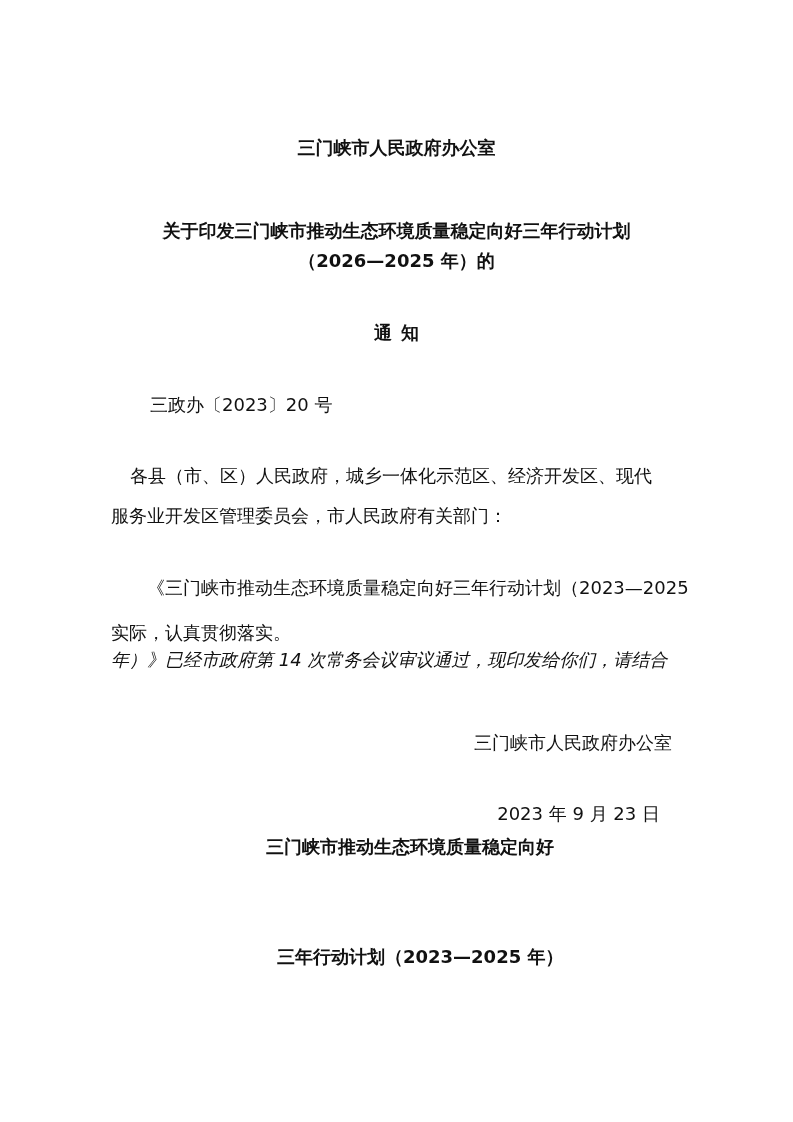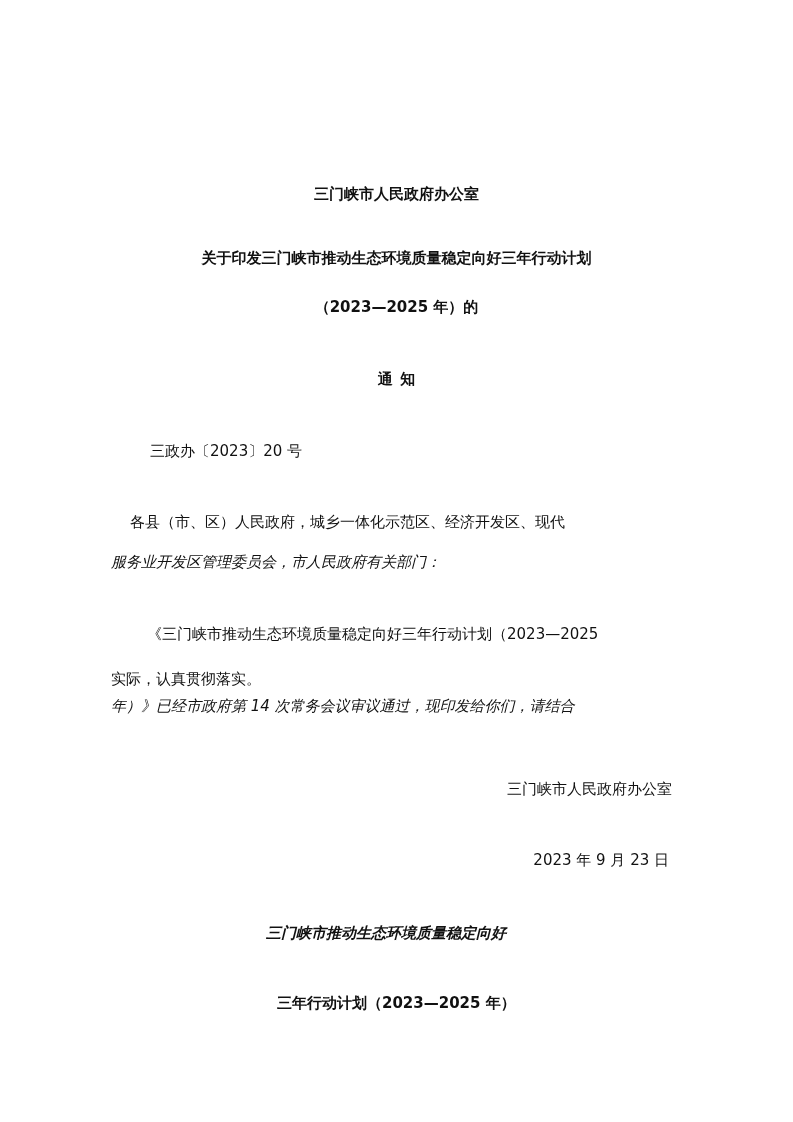--- a/index.html
+++ b/index.html
@@ -11,54 +11,53 @@
       width: 793px;
       height: 1122px;
       position: relative;
       overflow: hidden;
       font-family: "DejaVu Sans", "Liberation Sans", sans-serif;
       color: #111111;
     }
     .line {
       position: absolute;
       white-space: nowrap;
-      font-size: 15px;
+      font-size: 18px;
       line-height: 24px;
-      margin-top: 46px;
     }
     .bold { font-weight: bold; }
     .center { left: 0; width: 793px; text-align: center; }
     .right { text-align: right; }
   </style>
 </head>
 <body>
 
 <div>
 
   <div class="line bold center" style="top:136px;">三门峡市人民政府办公室</div>
 
-  <div class="line bold center" style="top:200px;">关于印发三门峡市推动生态环境质量稳定向好三年行动计划</div>
+  <div class="line bold center" style="top:219px;">关于印发三门峡市推动生态环境质量稳定向好三年行动计划</div>
 
-  <div class="line bold center" style="top:249px;">（2023—2025 年）的</div>
+  <div class="line bold center" style="top:249px;">（2026—2025 年）的</div>
 
   <div class="line bold center" style="top:321px; white-space:pre;font-family:Liberation Serif, serif;">通  知</div>
 
   <div class="line" style="top:393px; left:150px;">三政办〔2023〕20 号</div>
 
   <div class="line" style="top:464px; left:130px;">各县（市、区）人民政府，城乡一体化示范区、经济开发区、现代</div>
 
-  <div class="line" style="top:504px; left:111px;font-style:italic;">服务业开发区管理委员会，市人民政府有关部门：</div>
+  <div class="line" style="top:504px; left:111px;">服务业开发区管理委员会，市人民政府有关部门：</div>
 
   <div class="line" style="top:576px; left:147px;">《三门峡市推动生态环境质量稳定向好三年行动计划（2023—2025</div>
 
   <div class="line" style="top:648px; left:111px;font-style:italic;">年）》已经市政府第 14 次常务会议审议通过，现印发给你们，请结合</div>
 
   <div class="line" style="top:621px; left:111px;">实际，认真贯彻落实。</div>
 
   <div class="line right" style="top:731px; left:300px; width:372px;">三门峡市人民政府办公室</div>
 
-  <div class="line right" style="top:802px; left:297px; width:372px;">2023 年 9 月 23 日</div>
+  <div class="line right" style="top:802px; left:288px; width:372px;">2023 年 9 月 23 日</div>
 
-  <div class="line bold" style="top:875px; left:266px;font-style:italic;">三门峡市推动生态环境质量稳定向好</div>
+  <div class="line bold" style="top:835px; left:266px;">三门峡市推动生态环境质量稳定向好</div>
 
   <div class="line bold" style="top:945px; left:277px;">三年行动计划（2023—2025 年）</div>
 
 </div>
 
 </body></html>

